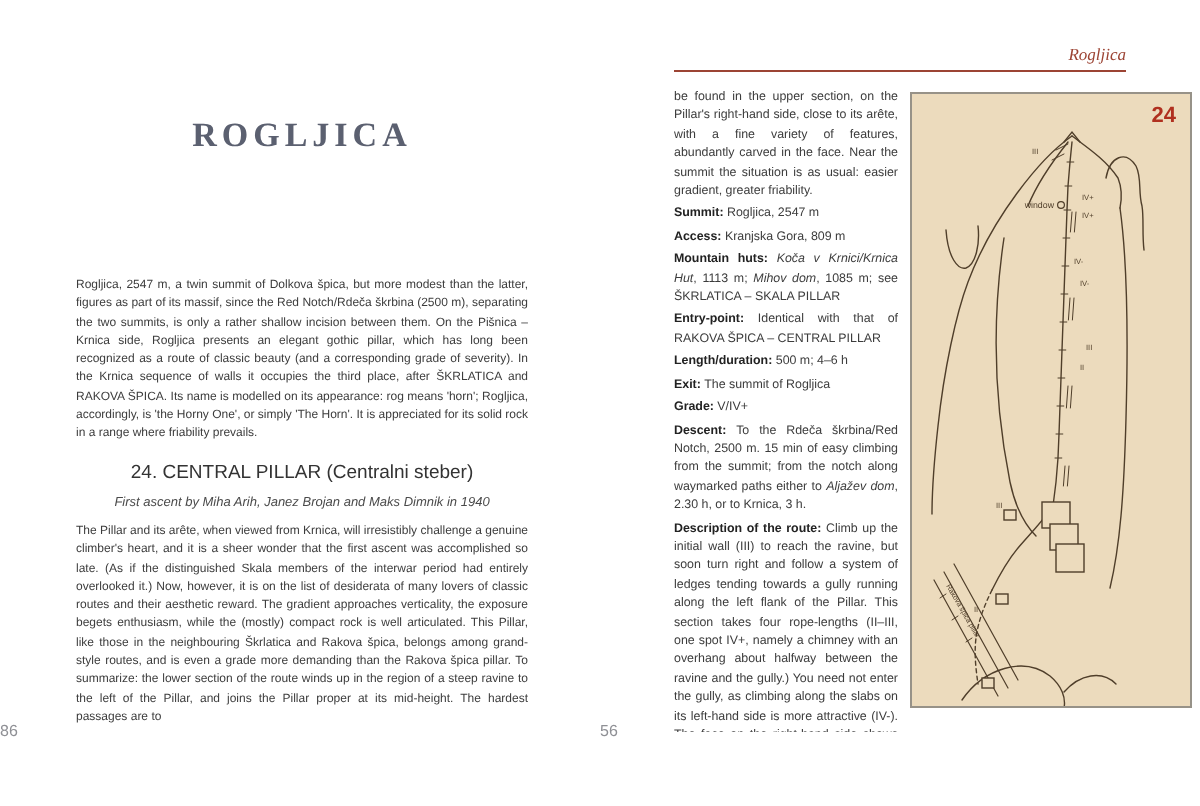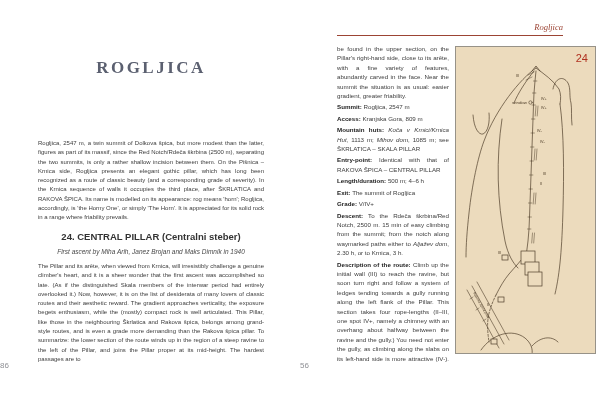--- a/index.html
+++ b/index.html
@@ -11,21 +11,21 @@
 
   
   .chapter-title{position:absolute;left:38px;width:226px;top:58px;margin:0;
     font-family:"Liberation Serif",serif;font-weight:bold;font-size:17px;
     letter-spacing:2.5px;text-align:center;color:#5b6070;}
   .body-par{position:absolute;left:38px;width:226px;margin:0;
     font-size:6px;line-height:9.3px;text-align:justify;color:#3c3c3c;}
   #intro-par{top:139px;}
   #route-par{top:262px;}
   .route-heading{position:absolute;left:20px;width:262px;top:231px;margin:0;
-    font-size:9.5px;font-weight:bold;text-align:center;color:#333;}
+    font-size:9.5px;font-weight:normal;text-align:center;color:#333;}
   .ascent-note{position:absolute;left:20px;width:262px;top:248px;margin:0;
     font-size:6.5px;font-style:italic;text-align:center;color:#4a4a4a;}
   .pagenum{position:absolute;top:361px;width:100%;margin:0;text-align:left;
     font-size:8px;color:#8f9095;}
 
   
   .running-header{position:absolute;top:22px;left:37px;width:226px;margin:0;
     text-align:right;font-family:"Liberation Serif",serif;font-style:italic;
     font-size:8.5px;color:#9c4434;}
   .header-rule{position:absolute;top:35px;left:37px;width:226px;height:1px;
@@ -34,21 +34,21 @@
     overflow:hidden;}
   .col-text p{margin:0;font-size:6.2px;line-height:9.4px;text-align:justify;
     color:#3c3c3c;}
   .col-text p.info{margin-top:2px;}
   .col-text b{color:#222;}
 
   
   .topo{position:absolute;left:155px;top:46px;width:141px;height:308px;margin:0;
     background:#ecdbbd;border:1px solid #979288;box-sizing:border-box;}
   .route-number{position:absolute;top:5px;right:7px;font-size:11px;
-    font-weight:normal;color:#b0301f;}
+    font-weight:bold;color:#b0301f;}
   .topo svg{position:absolute;left:0;top:0;}
   .topo text{font-family:"Liberation Sans",sans-serif;fill:#4f3e2a;}
 </style>
 </head>
 <body>
 
 <div class="page" id="page-left">
   <h1 class="chapter-title">ROGLJICA</h1>
   <p class="body-par" id="intro-par">Rogljica, 2547 m, a twin summit of Dolkova špica, but more modest than the latter, figures as part of its massif, since the Red Notch/Rdeča škrbina (2500 m), separating the two summits, is only a rather shallow incision between them. On the Pišnica – Krnica side, Rogljica presents an elegant gothic pillar, which has long been recognized as a route of classic beauty (and a corresponding grade of severity). In the Krnica sequence of walls it occupies the third place, after ŠKRLATICA and RAKOVA ŠPICA. Its name is modelled on its appearance: rog means 'horn'; Rogljica, accordingly, is 'the Horny One', or simply 'The Horn'. It is appreciated for its solid rock in a range where friability prevails.</p>
   <h2 class="route-heading">24. CENTRAL PILLAR (Centralni steber)</h2>

